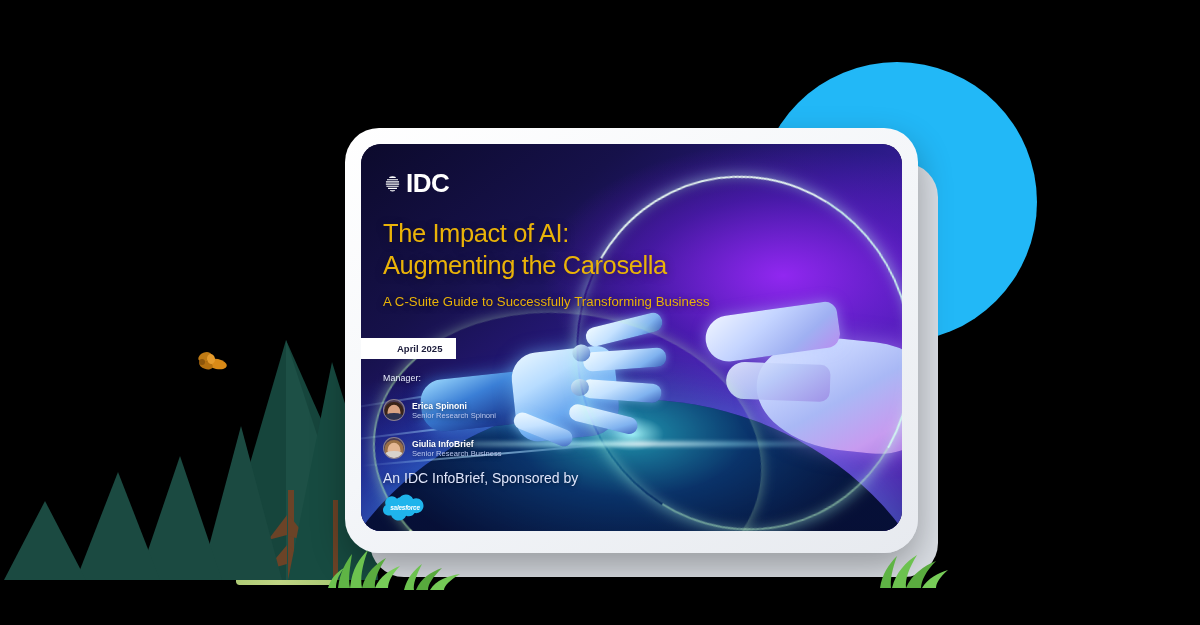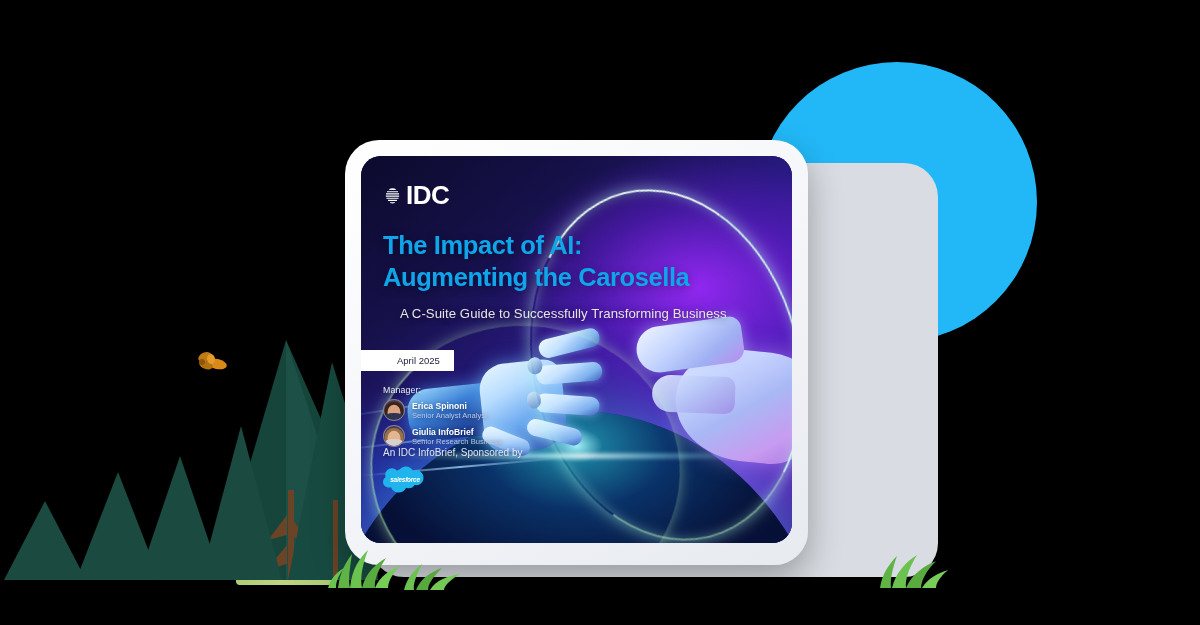--- a/index.html
+++ b/index.html
@@ -27,22 +27,22 @@
   .bee { position:absolute; left:192px; top:348px; width:40px; height:30px; }
   .grass { position:absolute; }
 
   
   .device-shadow {
     position:absolute; left:370px; top:163px;
     width:568px; height:414px; border-radius:34px;
     background:#d9dde3; filter:blur(0.4px);
   }
   .device {
-    position:absolute; left:345px; top:140px;
-    width:463px; height:425px;
+    position:absolute; left:345px; top:128px;
+    width:573px; height:425px;
     border-radius:34px;
     background:linear-gradient(150deg,#ffffff 0%,#f4f6f9 48%,#e7eaef 100%);
     padding:16px 16px 22px 16px;
     box-shadow:0 14px 34px rgba(0,0,0,0.30);
   }
   .screen {
     position:relative; width:100%; height:100%;
     border-radius:20px; overflow:hidden;
     background:#120a3a;
   }
@@ -162,50 +162,49 @@
   .content { position:absolute; inset:0; padding:26px 0 0 22px; }
 
   .idc-logo { display:flex; align-items:center; gap:4px; margin-bottom:22px; }
   .idc-globe { width:19px; height:19px; }
   .idc-word {
     font-size:26px; font-weight:700; color:#ffffff;
     letter-spacing:-0.5px; line-height:1;
   }
 
   .title {
-    color:#0ea5e9; font-weight:700;
+    color:#eab308; font-weight:400;
     font-size:25.5px; line-height:1.24;
     letter-spacing:-0.4px;
     text-shadow:0 2px 10px rgba(0,0,0,0.38);
     max-width:380px;
   }
   .subtitle {
     margin-top:13px;
-    color:#e5e5e5; font-size:13.2px; font-weight:400;
+    color:#eab308; font-size:13.2px; font-weight:400;
     letter-spacing:0.05px;
     text-shadow:0 1px 6px rgba(0,0,0,0.5);
-    margin-left:17px;
   }
 
   .date-badge {
     margin-top:29px;
     display:inline-block;
     background:#ffffff; color:#1b1b3a;
-    font-size:9.5px; font-weight:400;
+    font-size:9.5px; font-weight:700;
     padding:5px 14px 5px 14px;
     min-width:78px; text-align:center;
     margin-left:-22px; padding-left:36px;
   }
 
   .authors-label {
     margin-top:14px; color:#e9edff;
     font-size:8.8px; letter-spacing:0.1px;
     text-shadow:0 1px 4px rgba(0,0,0,0.5);
   }
-  .author-row { display:flex; align-items:center; gap:7px; margin-top:4px; }
+  .author-row { display:flex; align-items:center; gap:7px; margin-top:16px; }
   .avatar {
     width:22px; height:22px; border-radius:50%;
     overflow:hidden; flex:none;
     border:1px solid rgba(255,255,255,0.35);
     background:#4a3b52;
     position:relative;
   }
   .avatar .face {
     position:absolute; left:50%; top:54%;
     width:13px; height:15px; border-radius:50% 50% 46% 46%;
@@ -229,21 +228,21 @@
   .author-role {
     color:#b9c6ee; font-size:7.6px; font-weight:400;
     text-shadow:0 1px 4px rgba(0,0,0,0.5);
   }
 
   .doc-id {
     margin-top:12px; color:#c9d3f5; font-size:8.2px;
     text-shadow:0 1px 4px rgba(0,0,0,0.5);
   }
   .sponsor-line {
-    color:#dfe5fb; font-size:10px;
+    margin-top:11px; color:#dfe5fb; font-size:14px;
     text-shadow:0 1px 4px rgba(0,0,0,0.5);
   }
   .sf-logo { margin-top:7px; width:44px; height:28px; position:relative; }
   .sf-text {
     position:absolute; left:0; top:0; width:44px; height:28px;
     display:flex; align-items:center; justify-content:center;
     color:#ffffff; font-size:6.4px; font-style:italic; font-weight:700;
     letter-spacing:-0.2px;
   }
 </style>
@@ -342,21 +341,21 @@
         <div class="authors-label">Manager:</div>
 
         <div class="author-row">
           <div class="avatar">
             <div class="hair" style="background:#3a2418"></div>
             <div class="face" style="background:#d9a383"></div>
             <div class="shoulders" style="background:#2d3350"></div>
           </div>
           <div class="author-meta">
             <div class="author-name">Erica Spinoni</div>
-            <div class="author-role">Senior Analyst Analyst</div>
+            <div class="author-role">Senior Research Spinoni</div>
           </div>
         </div>
 
         <div class="author-row">
           <div class="avatar">
             <div class="hair" style="background:#9a7046"></div>
             <div class="face" style="background:#e3b693"></div>
             <div class="shoulders" style="background:#d8d2cc"></div>
           </div>
           <div class="author-meta">

